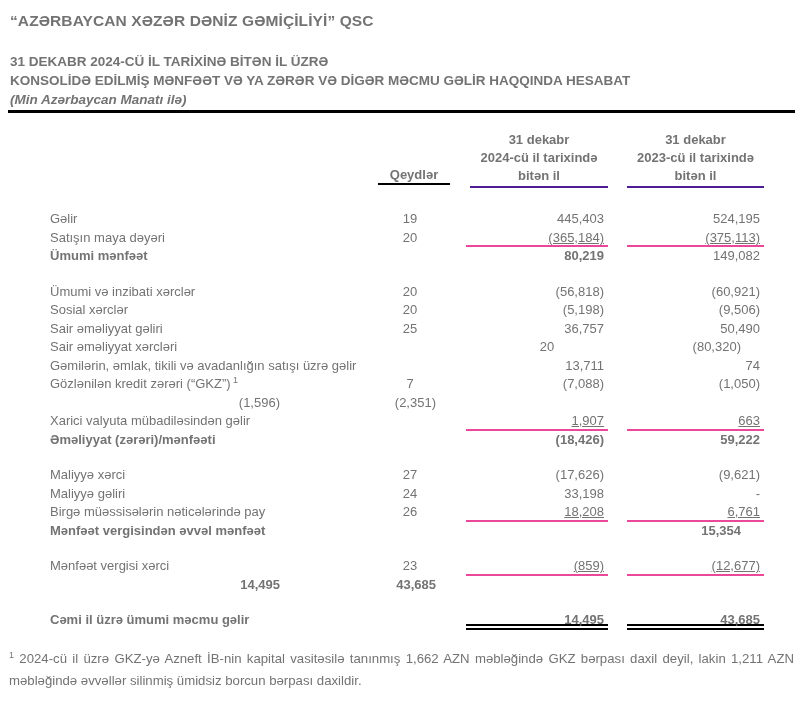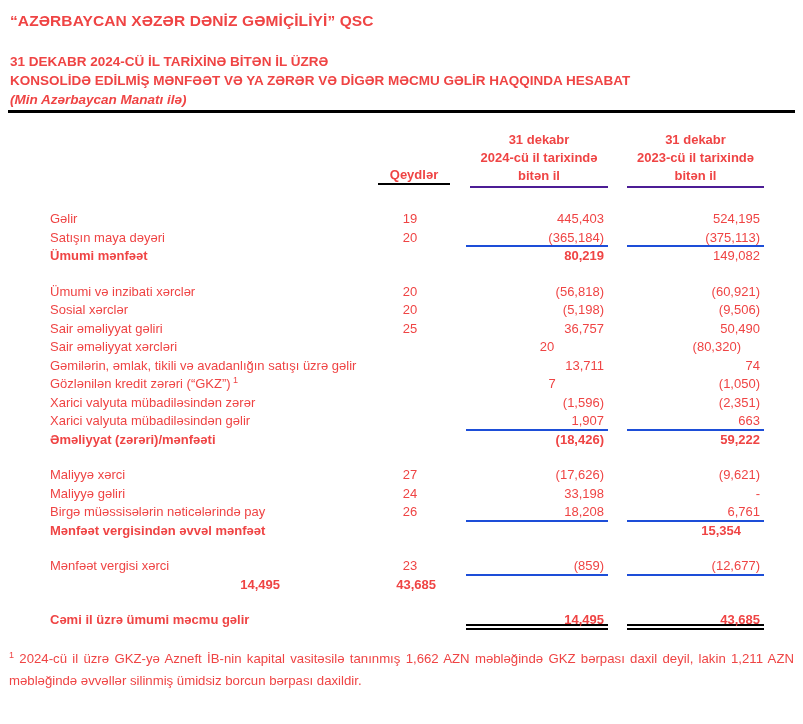--- a/index.html
+++ b/index.html
@@ -1,18 +1,18 @@
 <!DOCTYPE html>
 <html><head>
 <meta charset="utf-8">
 <style>
   html,body { margin:0; padding:0; background:#fff; }
   .page {
     position:relative; width:803px; height:724px; background:#fff;
-    color:#ef4444; font-family:"Liberation Sans", sans-serif; overflow:hidden;
+    color:#737373; font-family:"Liberation Sans", sans-serif; overflow:hidden;
   }
   .doc-header { padding:12px 10px 0 10px; }
   .company-title { font-size:15.5px; font-weight:bold; letter-spacing:0.1px; }
   .sub-line1 { margin-top:24px; font-size:13.5px; font-weight:bold; }
   .sub-line2 { margin-top:4px;  font-size:13.5px; font-weight:bold; }
   .units-line { margin-top:4px; font-size:13.5px; font-weight:bold; font-style:italic; }
   .thick-rule { margin:3px 8px 0 8px; border-top:3.5px solid #000; height:0; }
 
   
   .thead { display:flex; margin-top:18px; padding-left:50px; padding-right:39px; font-size:13px; font-weight:bold; }
@@ -27,21 +27,21 @@
   .row { display:flex; height:18.5px; line-height:18.5px; font-size:13px;
          padding-left:50px; padding-right:39px; }
   .spacer { height:17px; }
   .cell-label { flex:1; white-space:nowrap; overflow:hidden; }
   .cell-note { width:72px; text-align:center; }
   .gap1 { width:20px; } .gap2 { width:19px; }
   .cell-v { width:138px; text-align:right; padding-right:4px; box-sizing:content-box; }
   .cell-v.v2 { width:133px; }
   .row.bold .cell-label, .row.bold .cell-v { font-weight:bold; }
   .row .cell-v.normal-weight { font-weight:normal; }
-  .row.rule-single .cell-v { border-bottom:2px solid #1d4ed8; }
+  .row.rule-single .cell-v { border-bottom:2px solid #ec4899;text-decoration:underline; }
   .row.rule-double .cell-v { border-bottom:6px double #000; }
   sup.fn { font-size:9px; vertical-align:super; line-height:0; }
 
   .footnote { margin:18px 9px 0 9px; font-size:13.2px; line-height:22.5px; text-align:justify; }
 </style>
 </head>
 <body>
 
 <div class="page">
 
@@ -132,25 +132,25 @@
         <div class="cell-note"></div>
         <div class="gap1"></div>
         <div class="cell-v v1">13,711</div>
         <div class="gap2"></div>
         <div class="cell-v v2">74</div>
       </div>
       <div class="row">
         <div class="cell-label">Gözlənilən kredit zərəri (“GKZ”)<sup class="fn"> 1</sup></div>
         <div class="cell-note">7</div>
         <div class="gap1"></div>
+        <div class="cell-v v1">(7,088)</div>
         <div class="gap2"></div>
         <div class="cell-v v2">(1,050)</div>
       </div>
       <div class="row">
-        <div class="cell-label">Xarici valyuta mübadiləsindən zərər</div>
         <div class="cell-note"></div>
         <div class="gap1"></div>
         <div class="cell-v v1">(1,596)</div>
         <div class="gap2"></div>
         <div class="cell-v v2">(2,351)</div>
       </div>
       <div class="row rule-single">
         <div class="cell-label">Xarici valyuta mübadiləsindən gəlir</div>
         <div class="cell-note"></div>
         <div class="gap1"></div>

